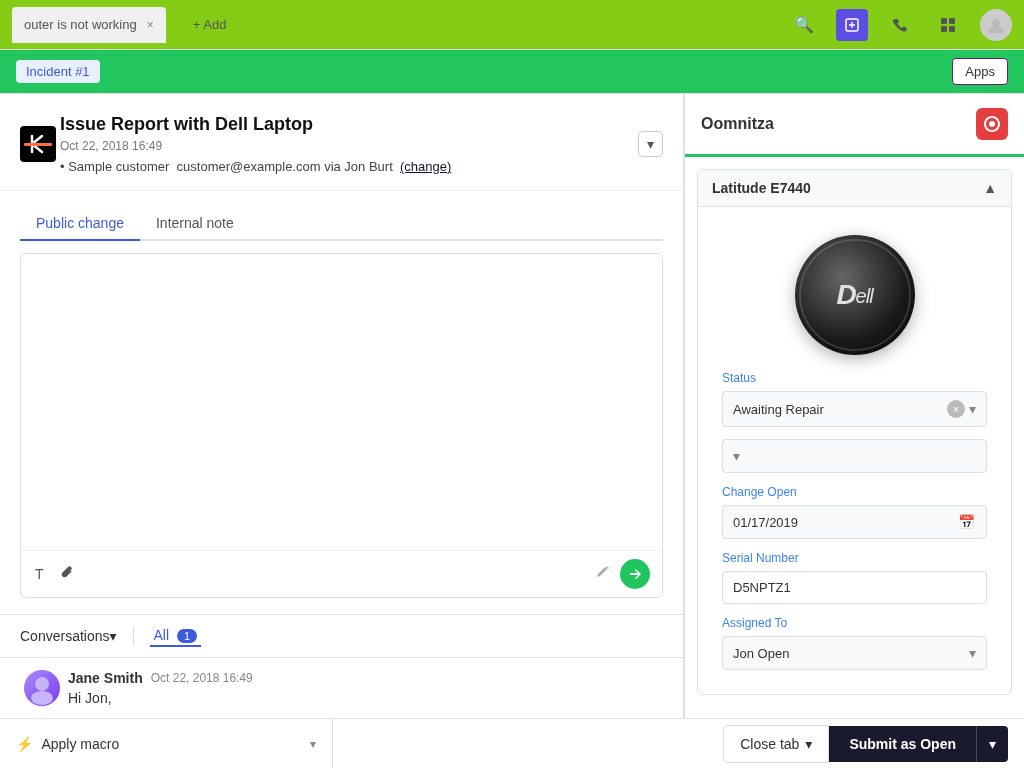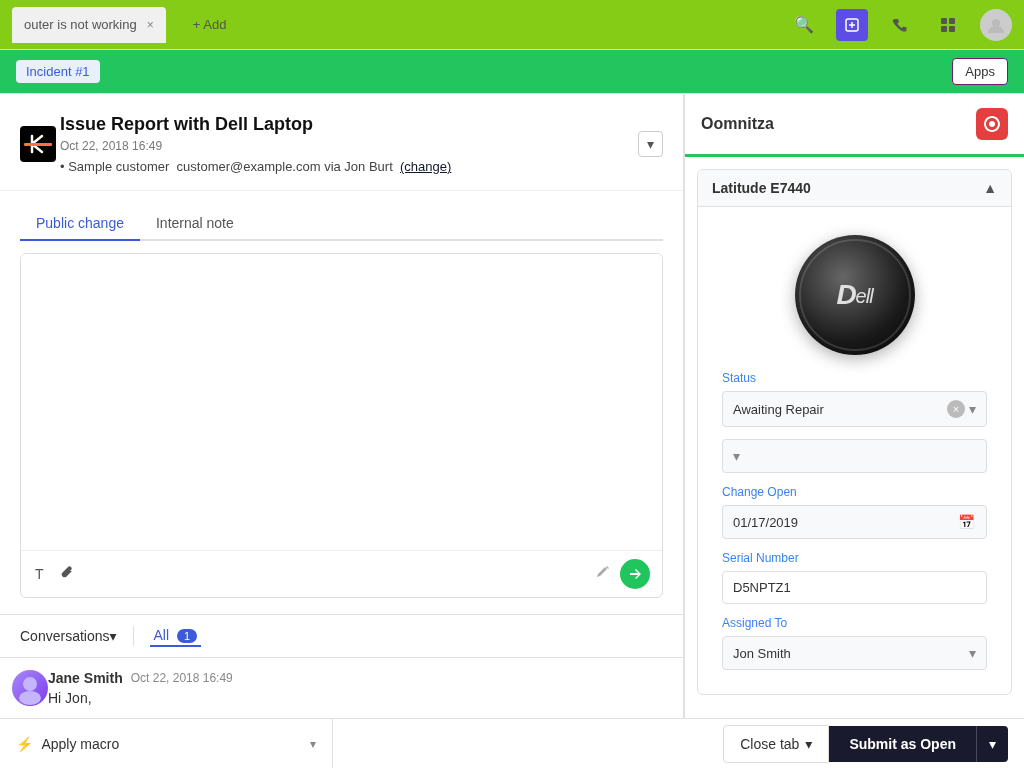--- a/index.html
+++ b/index.html
@@ -278,22 +278,22 @@
       color: #fff;
       border-radius: 10px;
       padding: 1px 7px;
       font-size: 11px;
       margin-left: 4px;
     }
 
     
     .message-item {
       display: flex;
-      gap: 0;
-      padding: 12px 12px;
+      gap: 8px;
+      padding: 12px 24px;
       align-items: flex-start;
     }
     .message-content { flex: 1; }
     .message-meta {
       display: flex;
       align-items: center;
       gap: 8px;
       margin-bottom: 4px;
     }
     .message-author { font-weight: 600; font-size: 14px; }
@@ -708,21 +708,21 @@
         </div>
 
         <div class="field-group">
           <div class="field-label">Serial Number</div>
           <input type="text" class="serial-input" readonly="" value="D5NPTZ1" style="">
         </div>
 
         <div class="field-group">
           <div class="field-label">Assigned To</div>
           <div class="field-input">
-            <span class="field-input-text">Jon Smith</span>
+            <span class="field-input-text">Jon Open</span>
             <span class="field-icon">▾</span>
           </div>
         </div>
 
       </div>
     </div>
 
   </div>
 
 </div>

